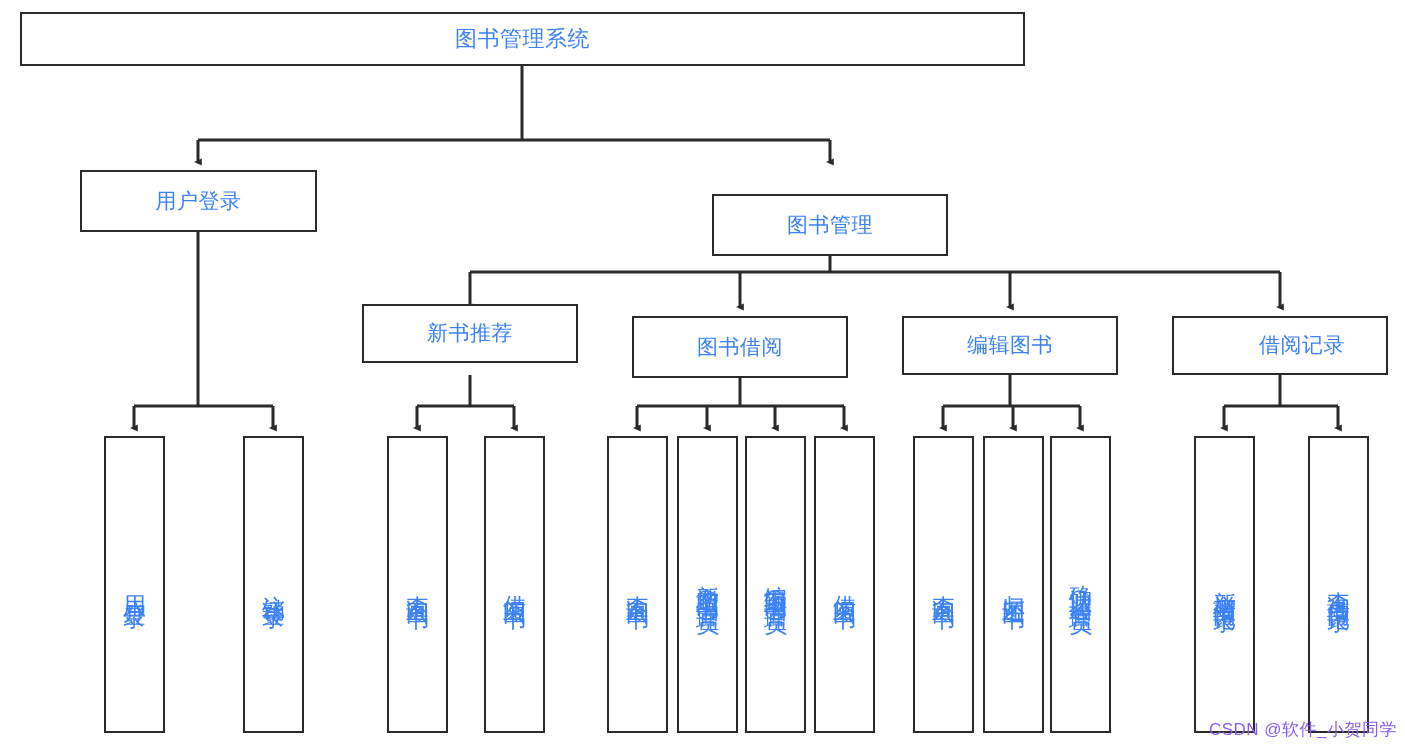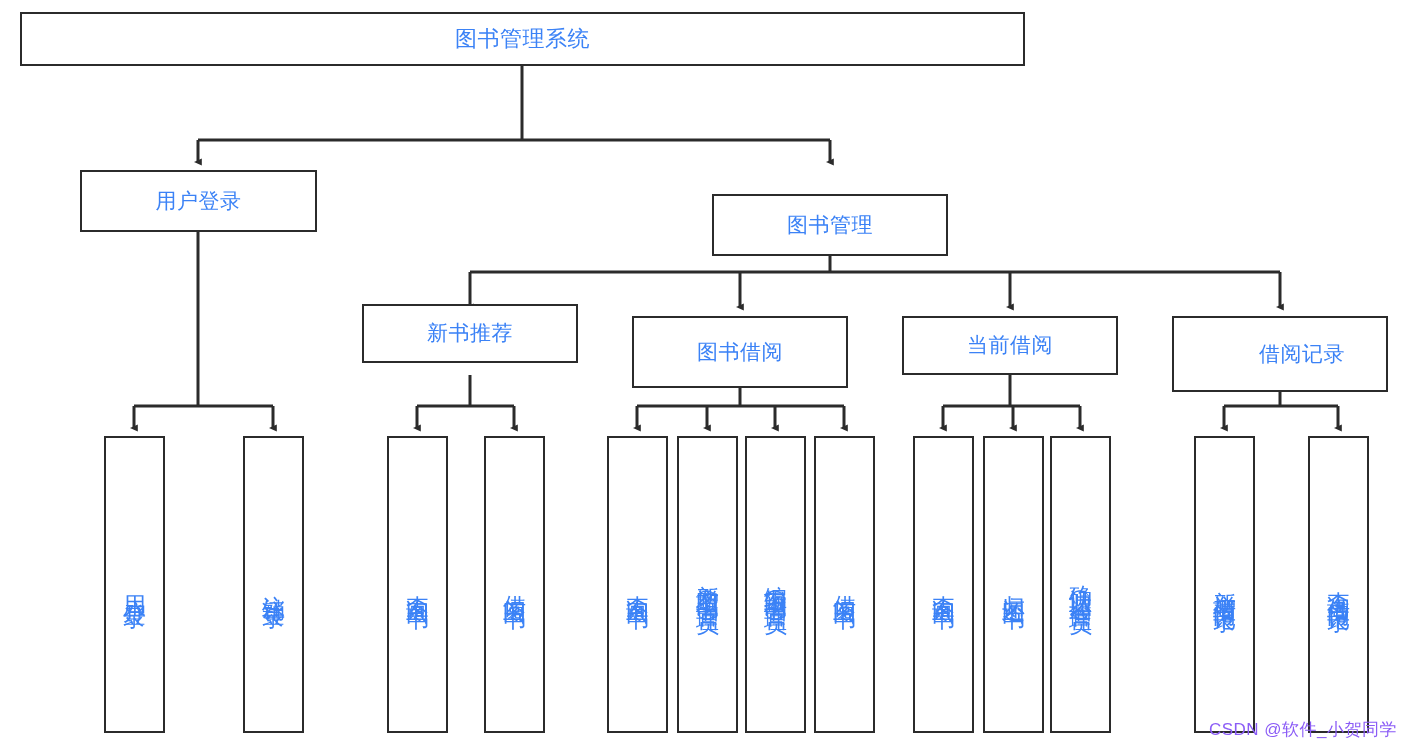--- a/index.html
+++ b/index.html
@@ -137,27 +137,27 @@
   <div class="node horiz" style="left:80px; top:170px; width:237px; height:62px;">
     <span class="label">用户登录</span>
   </div>
   <div class="node horiz" style="left:712px; top:170px; width:236px; height:62px;margin-top:24px;">
     <span class="label">图书管理</span>
   </div>
 
   <div class="node horiz" style="left:362px; top:304px; width:216px; height:59px;">
     <span class="label">新书推荐</span>
   </div>
-  <div class="node horiz" style="left:632px; top:316px; width:216px; height:72px;">
+  <div class="node horiz" style="left:632px; top:316px; width:216px; height:62px;">
     <span class="label">图书借阅</span>
   </div>
   <div class="node horiz" style="left:902px; top:316px; width:216px; height:59px;">
-    <span class="label">当前借阅</span>
-  </div>
-  <div class="node horiz" style="left:1172px; top:316px; width:216px; height:76px;padding-left:44px;">
+    <span class="label">编辑图书</span>
+  </div>
+  <div class="node horiz" style="left:1172px; top:316px; width:216px; height:59px;padding-left:44px;">
     <span class="label">借阅记录</span>
   </div>
 
   <div class="node vert" style="left:104px; top:436px; width:61px; height:297px;">
     <span class="label">用户登录</span>
   </div>
   <div class="node vert" style="left:243px; top:436px; width:61px; height:297px;">
     <span class="label">注销登录</span>
   </div>
 

